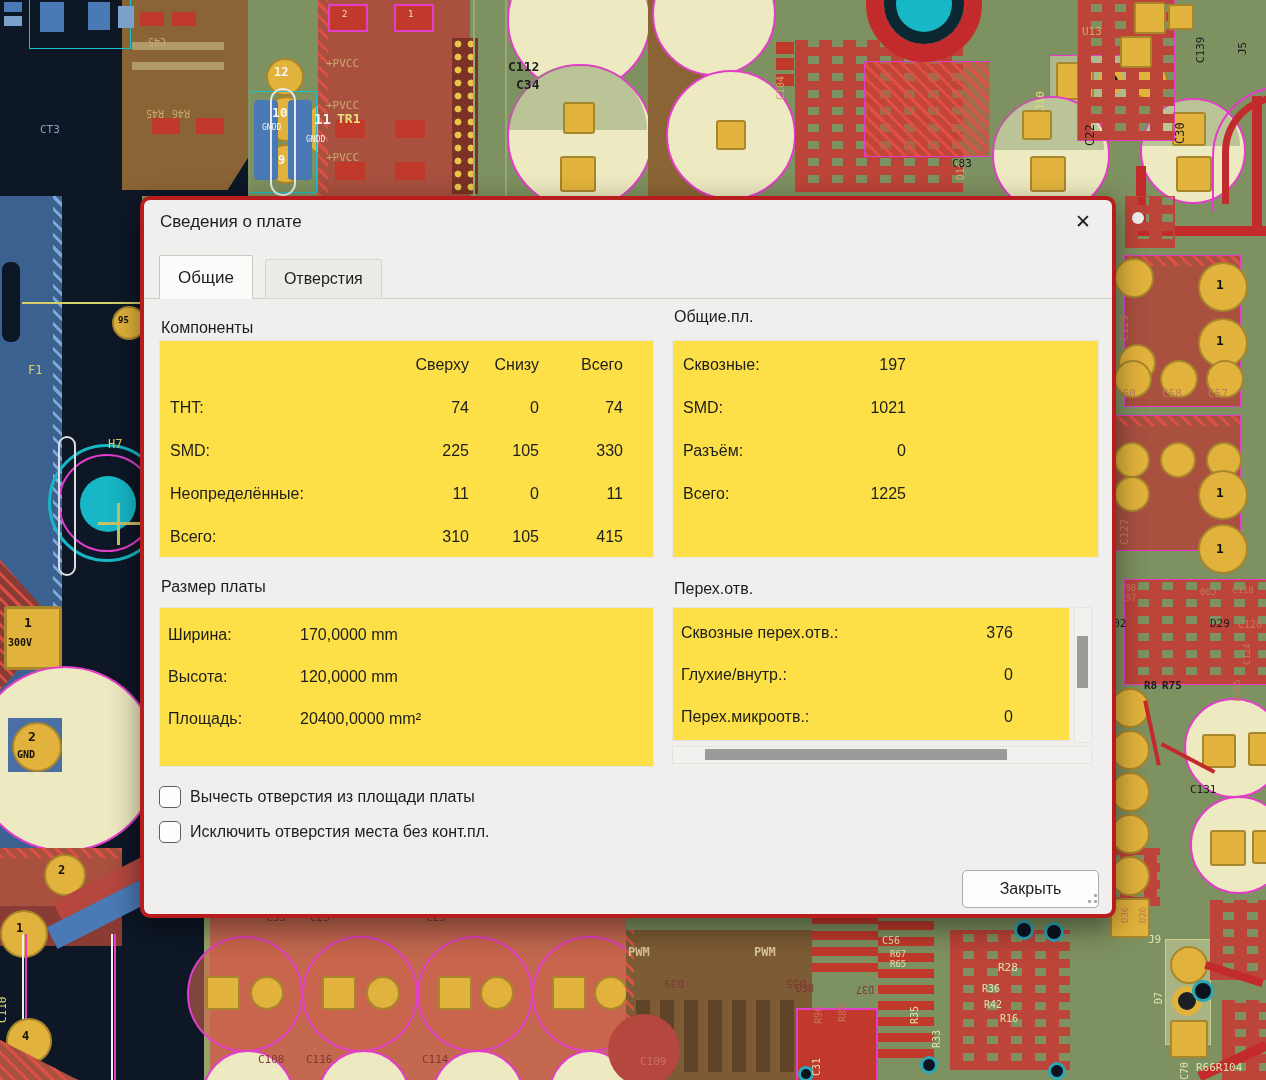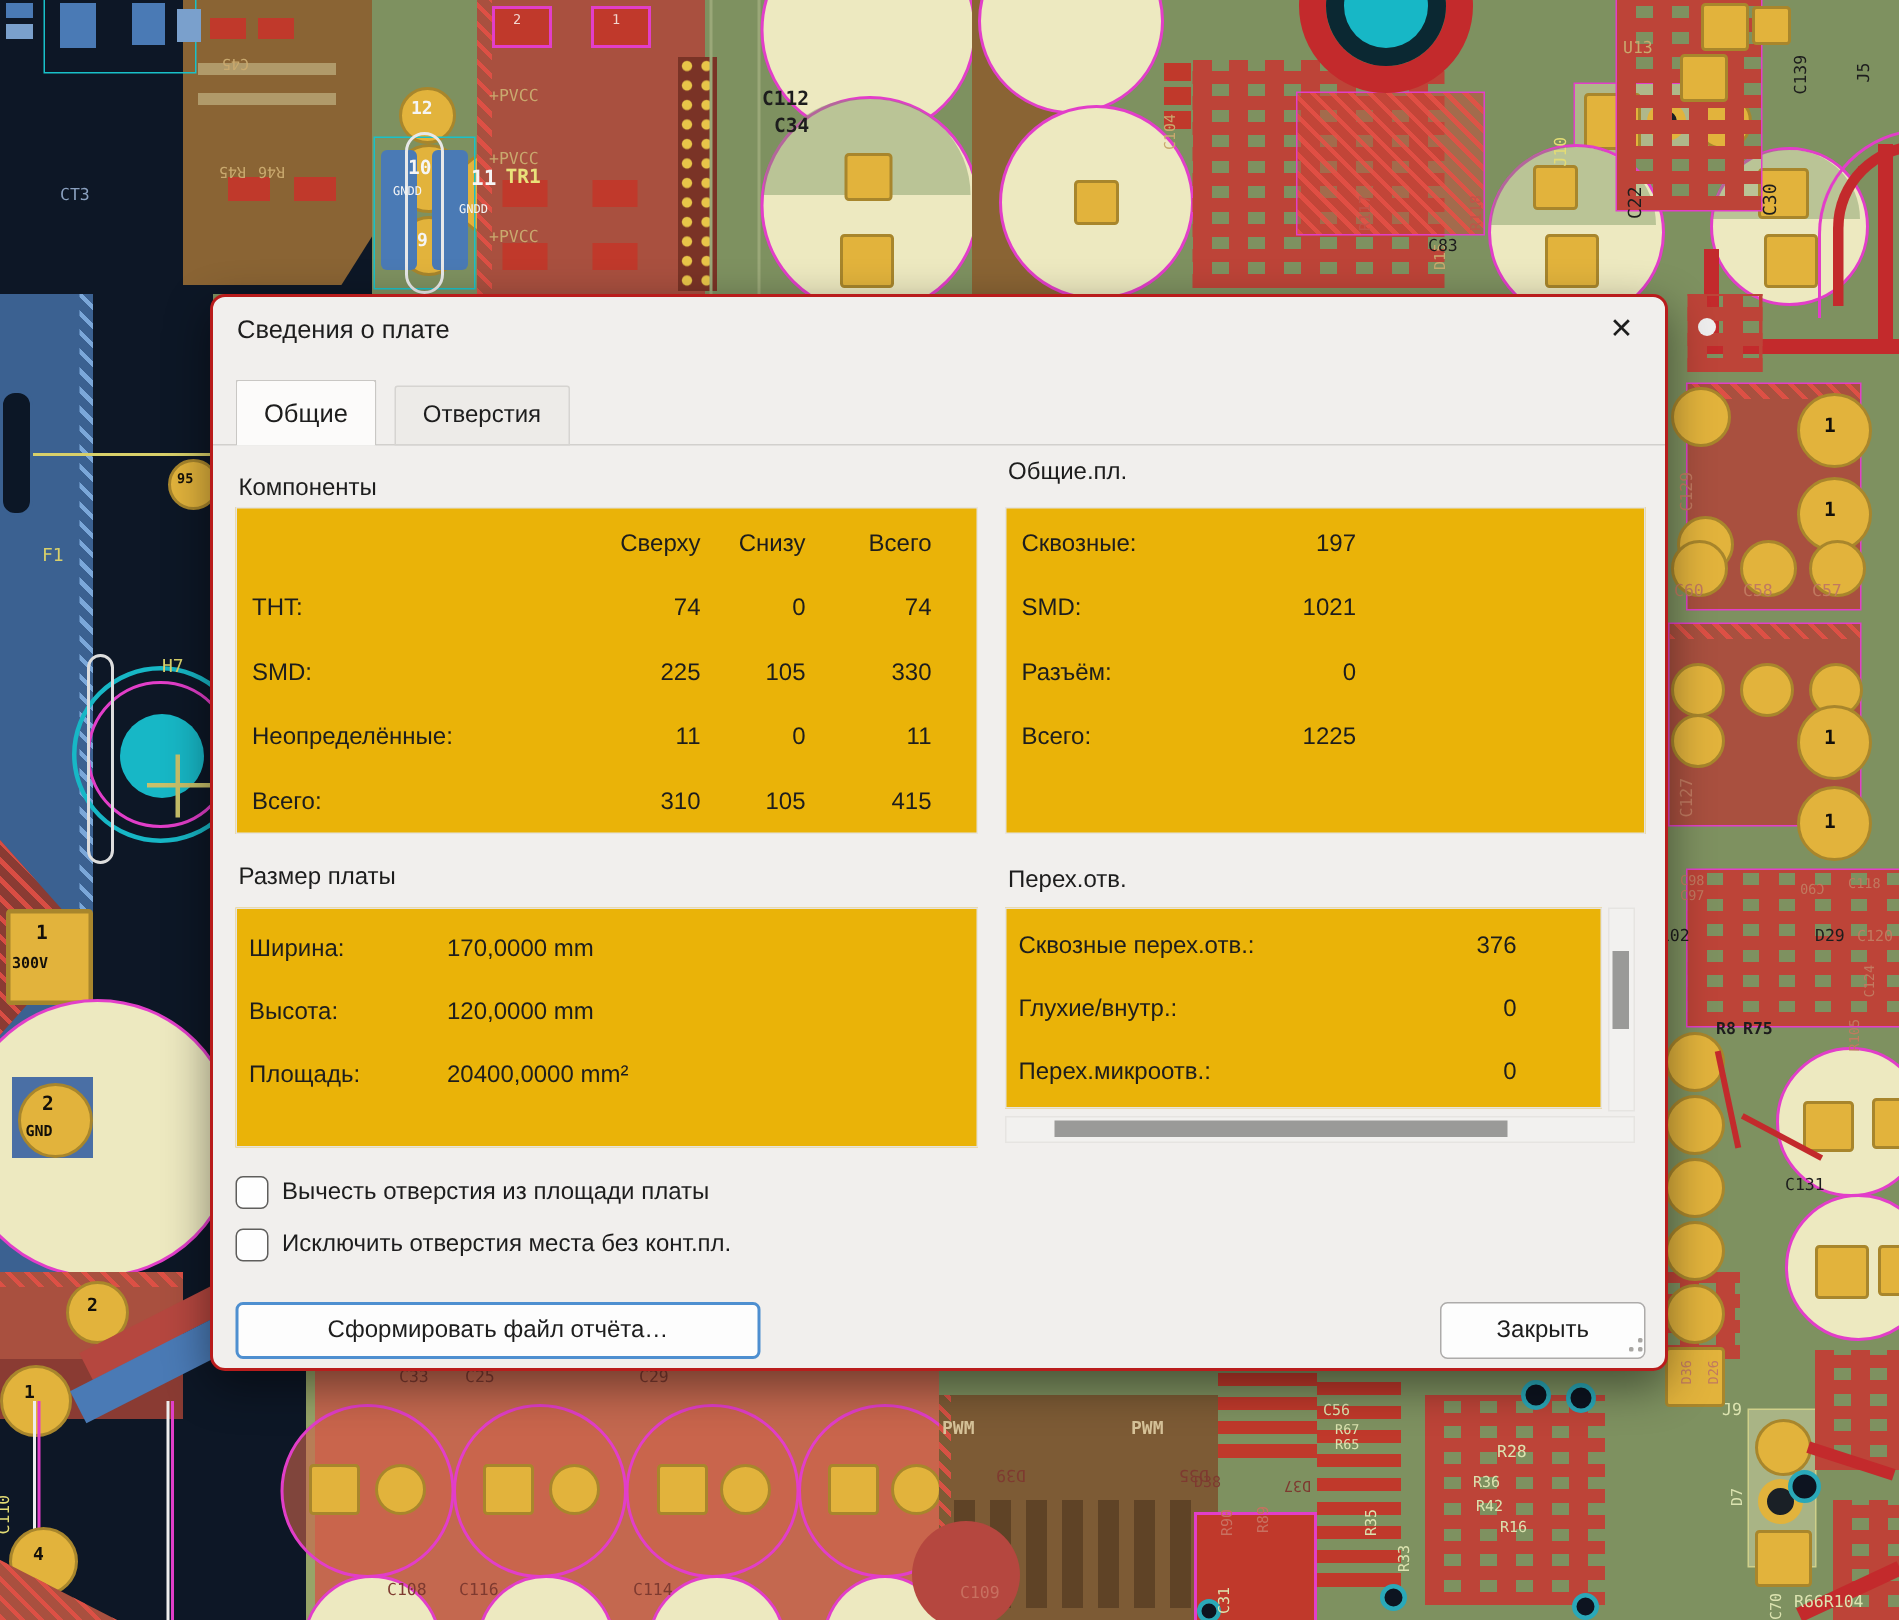--- a/index.html
+++ b/index.html
@@ -16,30 +16,30 @@
   .disc{border-radius:50%;background:#ede9c0;border:2px solid #e23ec9}
   .hatchR{background-image:repeating-linear-gradient(45deg,rgba(230,80,70,.85) 0 3px,transparent 3px 9px)}
   .hatchB{background-image:repeating-linear-gradient(45deg,rgba(130,175,225,.9) 0 3px,transparent 3px 9px)}
   .clusterR{background-image:repeating-linear-gradient(90deg,#bd4438 0 13px,transparent 13px 24px),repeating-linear-gradient(0deg,#bd4438 0 9px,transparent 9px 17px)}
   .slotsV{background-image:repeating-linear-gradient(0deg,#c0392b 0 9px,transparent 9px 16px)}
   .dots2{background-color:#7a3326;background-image:radial-gradient(circle at 6px 6px,#e8c549 3px,transparent 3.8px),radial-gradient(circle at 19px 6px,#e8c549 3px,transparent 3.8px);background-size:26px 13px}
   .qring{border:7px solid #c32a2c;border-right:none;border-bottom:none;border-radius:60px 0 0 0;background:transparent}
   .qring2{border:2px solid #e23ec9;border-right:none;border-bottom:none;border-radius:70px 0 0 0;background:transparent}
 
   
-  .dialog{position:absolute;left:140px;top:196px;width:968px;height:714px;background:#f1efed;border:2px solid #b91c1c;border-radius:10px;box-shadow:0 10px 30px rgba(0,0,0,.45);color:#1d1d1d;z-index:10}
+  .dialog{position:absolute;left:140px;top:196px;width:968px;height:714px;background:#f1efed;border:4px solid #b91c1c;border-radius:10px;box-shadow:0 10px 30px rgba(0,0,0,.45);color:#1d1d1d;z-index:10}
   .dlg-title{position:absolute;left:16px;top:12px;font-size:17px}
   .dlg-close{position:absolute;right:16px;top:8px;width:26px;height:26px;font-size:19px;display:flex;align-items:center;justify-content:center;cursor:pointer;color:#1d1d1d}
   .tabline{position:absolute;left:0;top:98px;width:968px;height:1px;background:#d2d0cd}
   .tabbar{position:absolute;left:15px;top:55px;height:44px;display:flex;align-items:flex-end;z-index:2}
   .tab{box-sizing:border-box;display:flex;align-items:center;padding:0 18px;white-space:nowrap}
   .tab.active{height:44px;background:#fcfbfa;border:1px solid #c9c7c4;border-bottom:none;font-size:17px;border-radius:2px 2px 0 0}
   .tab.inactive{height:40px;background:#edebe8;border:1px solid #d6d4d1;font-size:16px;border-radius:2px 2px 0 0;margin-left:12px}
   .grp-title{position:absolute;font-size:16px}
-  .panel{position:absolute;background:#eab308;border:1px solid #e6e4e1;box-sizing:border-box}
+  .panel{position:absolute;background:#fde047;border:1px solid #e6e4e1;box-sizing:border-box}
   .row{display:grid;align-items:center;height:43px;font-size:16px}
   .comp-grid{padding:2px 30px 0 10px}
   .comp-grid .row{grid-template-columns:1fr 86px 70px 84px}
   .comp-grid .num,.comp-grid .hd{text-align:right}
   .kv-pads{padding:2px 0 0 10px}
   .kv-pads .row{grid-template-columns:1fr 100px 192px}
   .kv-size{padding:6px 0 0 8px}
   .kv-size .row{grid-template-columns:132px 1fr;height:42px}
   .kv-vias{padding:4px 0 0 8px}
   .kv-vias .row{grid-template-columns:1fr 80px 56px;height:42px}
@@ -384,20 +384,19 @@
         <div class="opt" style="left: 15px; top: 586px;">
           <span class="cb"></span>
           <span>Вычесть отверстия из площади платы</span>
         </div>
         <div class="opt" style="left: 15px; top: 621px;">
           <span class="cb"></span>
           <span>Исключить отверстия места без конт.пл.</span>
         </div>
       </div>
 
-    <div class="btn report">Сформировать файл отчёта…</div>
     <div class="btn closeb">Закрыть</div>
 
     <span class="gripdot" style="left:950px;top:700px"></span>
     <span class="gripdot" style="left:944px;top:700px"></span>
     <span class="gripdot" style="left:950px;top:694px"></span>
   </div>
 </div>
 
 </body></html>

